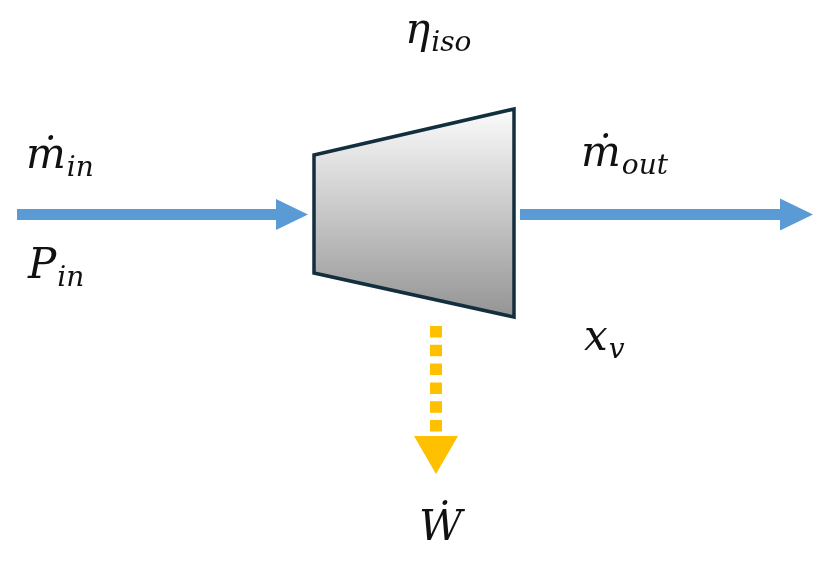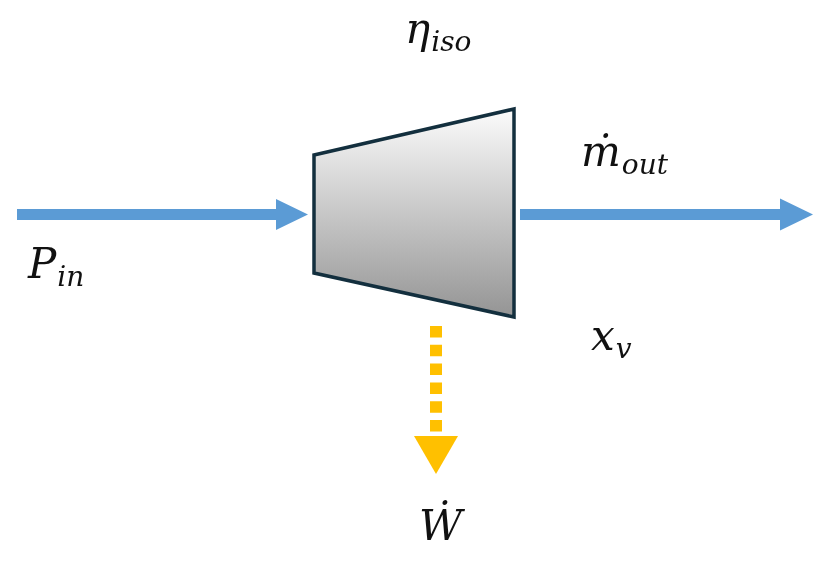--- a/index.html
+++ b/index.html
@@ -75,31 +75,34 @@
     <g>
       <line x1="436" y1="326" x2="436" y2="433" style="stroke: var(--work-arrow)" stroke-width="12" stroke-dasharray="11.5 7.3"></line>
       <polygon points="414,436 458,436 436,474" style="fill: var(--work-arrow)"></polygon>
     </g>
   </svg>
 
   <div class="lbl" style="left:405px; top:8px;">
     <span>η</span><sub>iso</sub>
   </div>
 
+  <div class="lbl" style="left:26px; top:133px;">
+    <span>ṁ</span><sub>in</sub>
+  </div>
 
   <div class="lbl" style="left:581px; top:131px;">
     <span>ṁ</span><sub>out</sub>
   </div>
 
   <div class="lbl" style="left:28px; top:243px;">
     <span>P</span><sub>in</sub>
   </div>
 
 
-  <div class="lbl" style="left:584px; top:315px;margin-left:7px;">
+  <div class="lbl" style="left:584px; top:315px;">
     <span>x</span><sub>v</sub>
   </div>
 
   <div class="lbl" style="left:419px; top:505px;">
     <span>Ẇ</span><sub></sub>
   </div>
 
 </div>
 
 </body></html>

